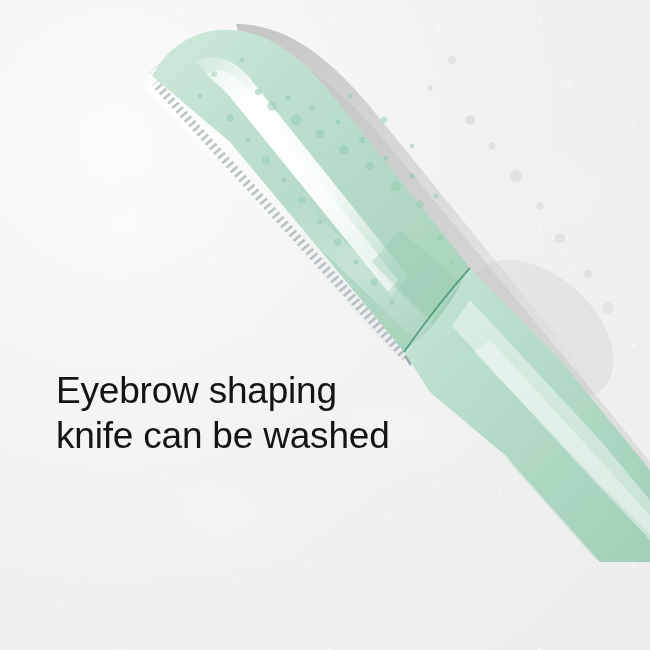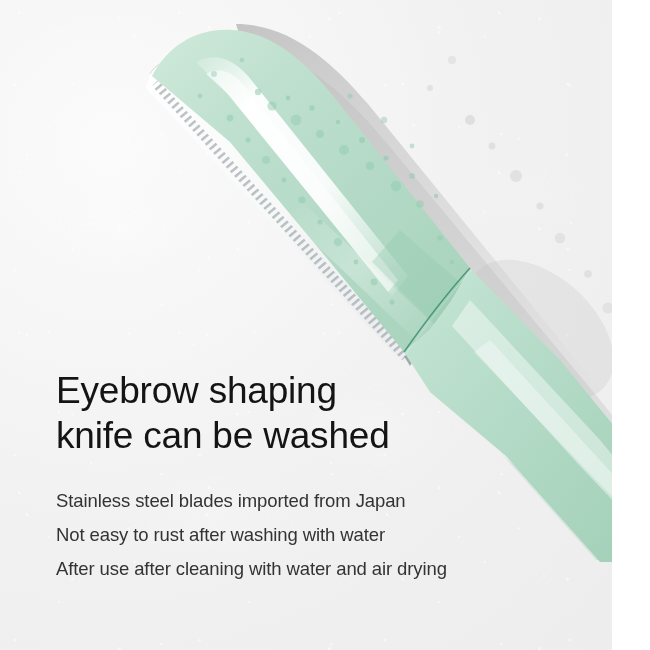--- a/index.html
+++ b/index.html
@@ -2,26 +2,25 @@
 <html><head>
 <meta charset="utf-8">
 <style>
   html, body {
     margin: 0;
     padding: 0;
     background: #ffffff;
   }
   #stage {
     position: relative;
-    width: 596px;
+    width: 650px;
     height: 650px;
     overflow: hidden;
     background: #5eead4;
     font-family: "Liberation Sans", sans-serif;
-    padding-left: 16px;
   }
 
   
   .bg-base {
     position: absolute;
     inset: 0;
     background:
       radial-gradient(circle at 18% 22%, #fbfbfb 0%, #f1f1f1 55%, #ededed 100%);
   }
   .bg-texture {
@@ -242,20 +241,15 @@
         <circle cx="608" cy="308" r="5.6" opacity=".26"></circle>
         <circle cx="430" cy="88" r="3.0" opacity=".3"></circle>
         <circle cx="452" cy="60" r="4.2" opacity=".26"></circle>
       </g>
     </svg>
   </div>
 
   <div class="copy">
     <div class="headline">Eyebrow shaping
 knife can be washed</div>
-    <div class="bullets">
-      <div class="bullet">Stainless steel blades imported from Japan</div>
-      <div class="bullet">Not easy to rust after washing with water</div>
-      <div class="bullet">After use after cleaning with water and air drying</div>
-    </div>
   </div>
 
 </div>
 
 </body></html>

